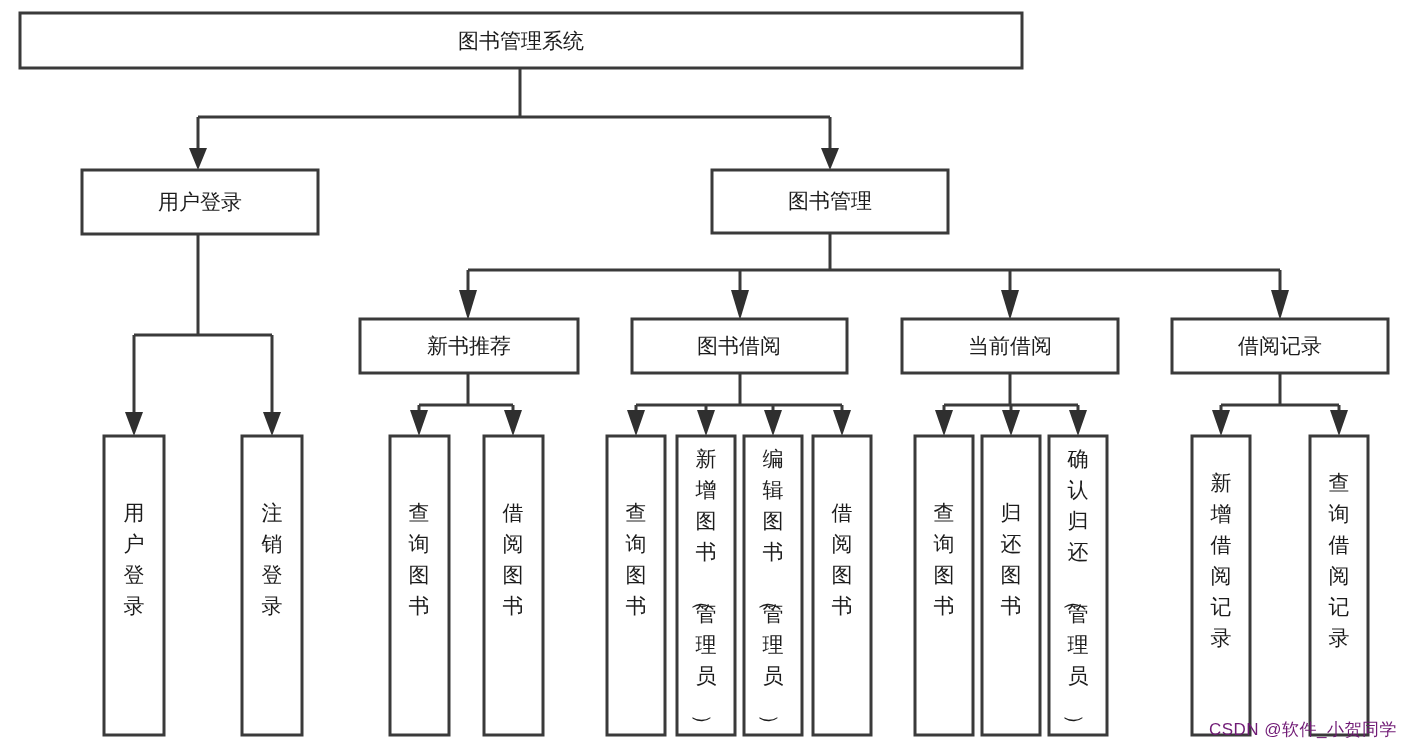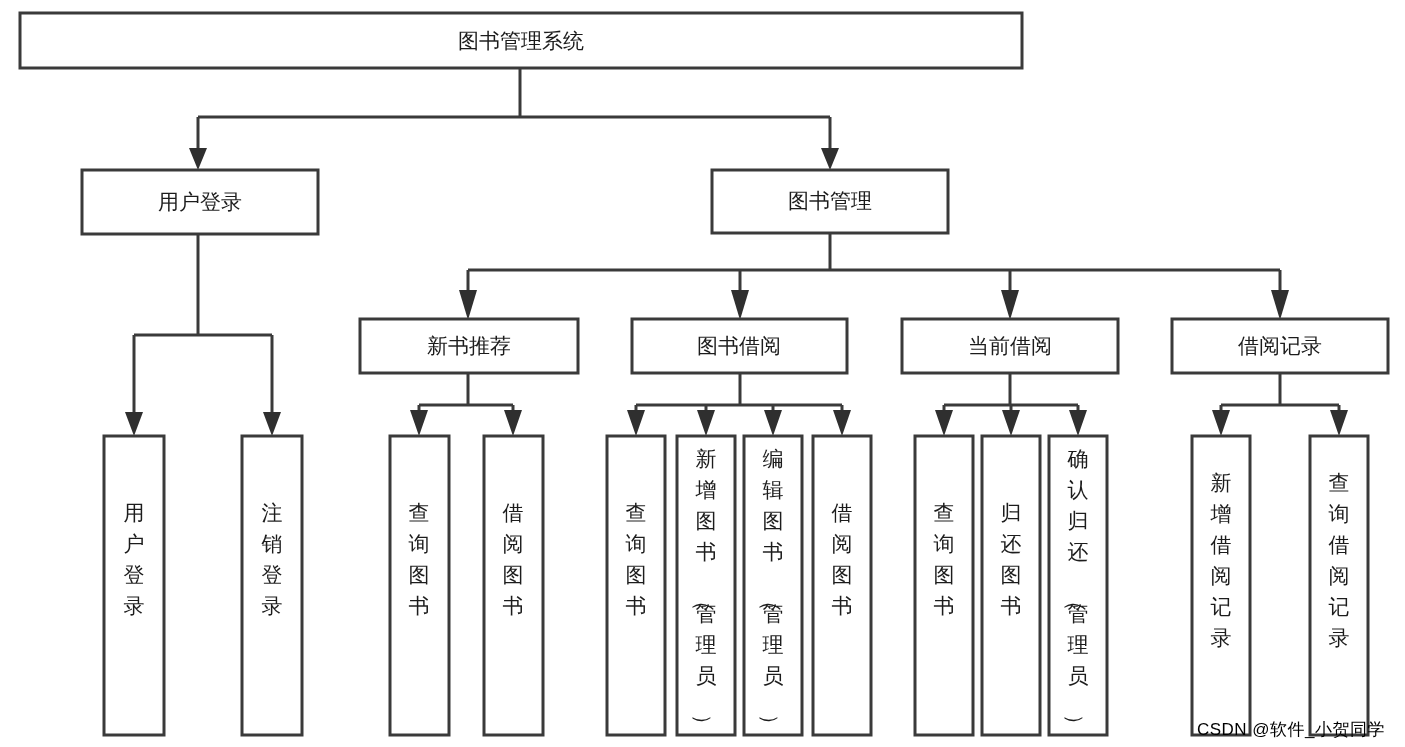--- a/index.html
+++ b/index.html
@@ -52,25 +52,25 @@
   }
   .node-label-v {
     font-family: "Liberation Sans", "DejaVu Sans", sans-serif;
     font-size: 21px;
     fill: #1c1c1c;
     text-anchor: middle;
     white-space: pre;
   }
   .watermark {
     position: absolute;
-    right: 20px;
+    right: 8px;
     bottom: 6px;
     font-family: "Liberation Sans", "DejaVu Sans", sans-serif;
     font-size: 17px;
-    color: #000000;
+    color: #701a75;
     letter-spacing: 0.5px;
     user-select: none;
     pointer-events: none;
   }
 </style>
 </head>
 <body>
 
 <div id="diagram-root">
 

